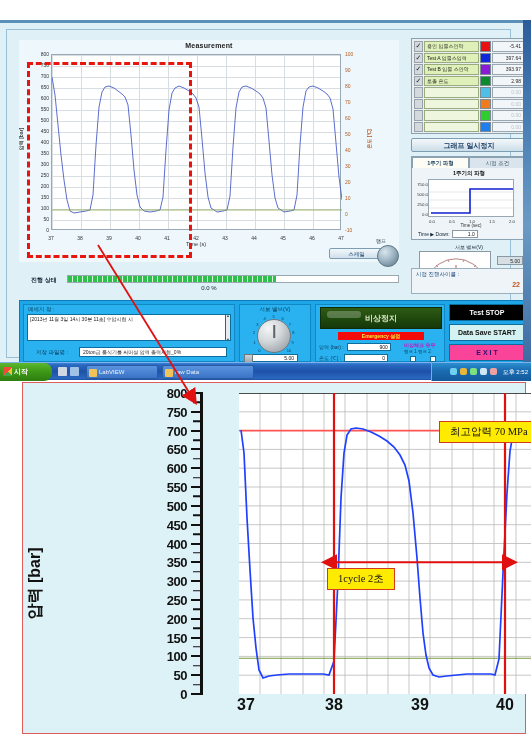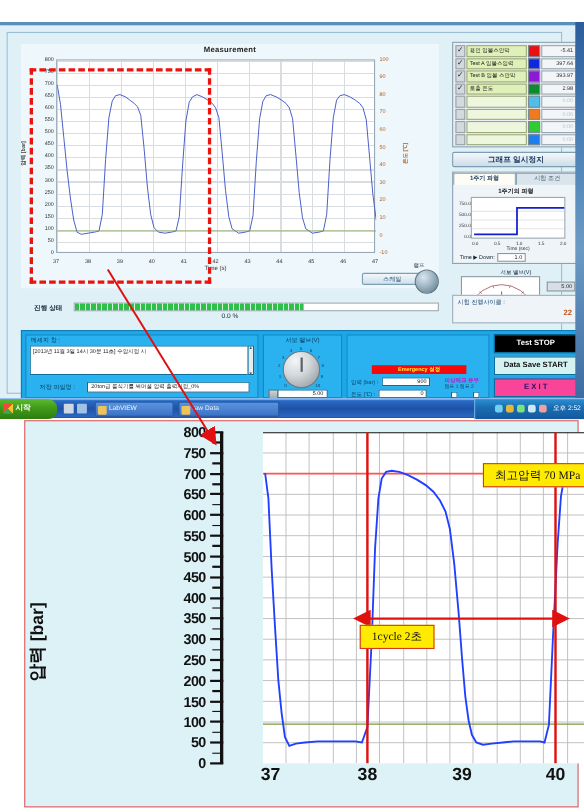--- a/index.html
+++ b/index.html
@@ -570,20 +570,21 @@
             <div class="kt" style="left: 37.6803px; top: 7.74429px;">7</div>
             <div class="kt" style="left: 41.2538px; top: 16.3713px;">8</div>
             <div class="kt" style="left: 40.5211px; top: 25.6803px;">9</div>
             <div class="kt" style="left: 35.6421px; top: 33.6421px;">10</div>
           </div>
         <div id="knob"></div>
         <div id="knob-val">5.00</div>
       </div>
 
       <div class="sub" id="em-sub">
+        <div id="em-btn">비상정지</div>
         <div id="em-set">Emergency 설정</div>
         <div class="in-row" style="top:38px">
           <span>압력 (bar) :</span>
           <span class="in-field">900</span>
         </div>
         <div class="in-row" style="top:49px">
           <span>온도 (℃) :</span>
           <span class="in-field">0</span>
         </div>
         <div id="chk-title">비상체크 유무</div>

